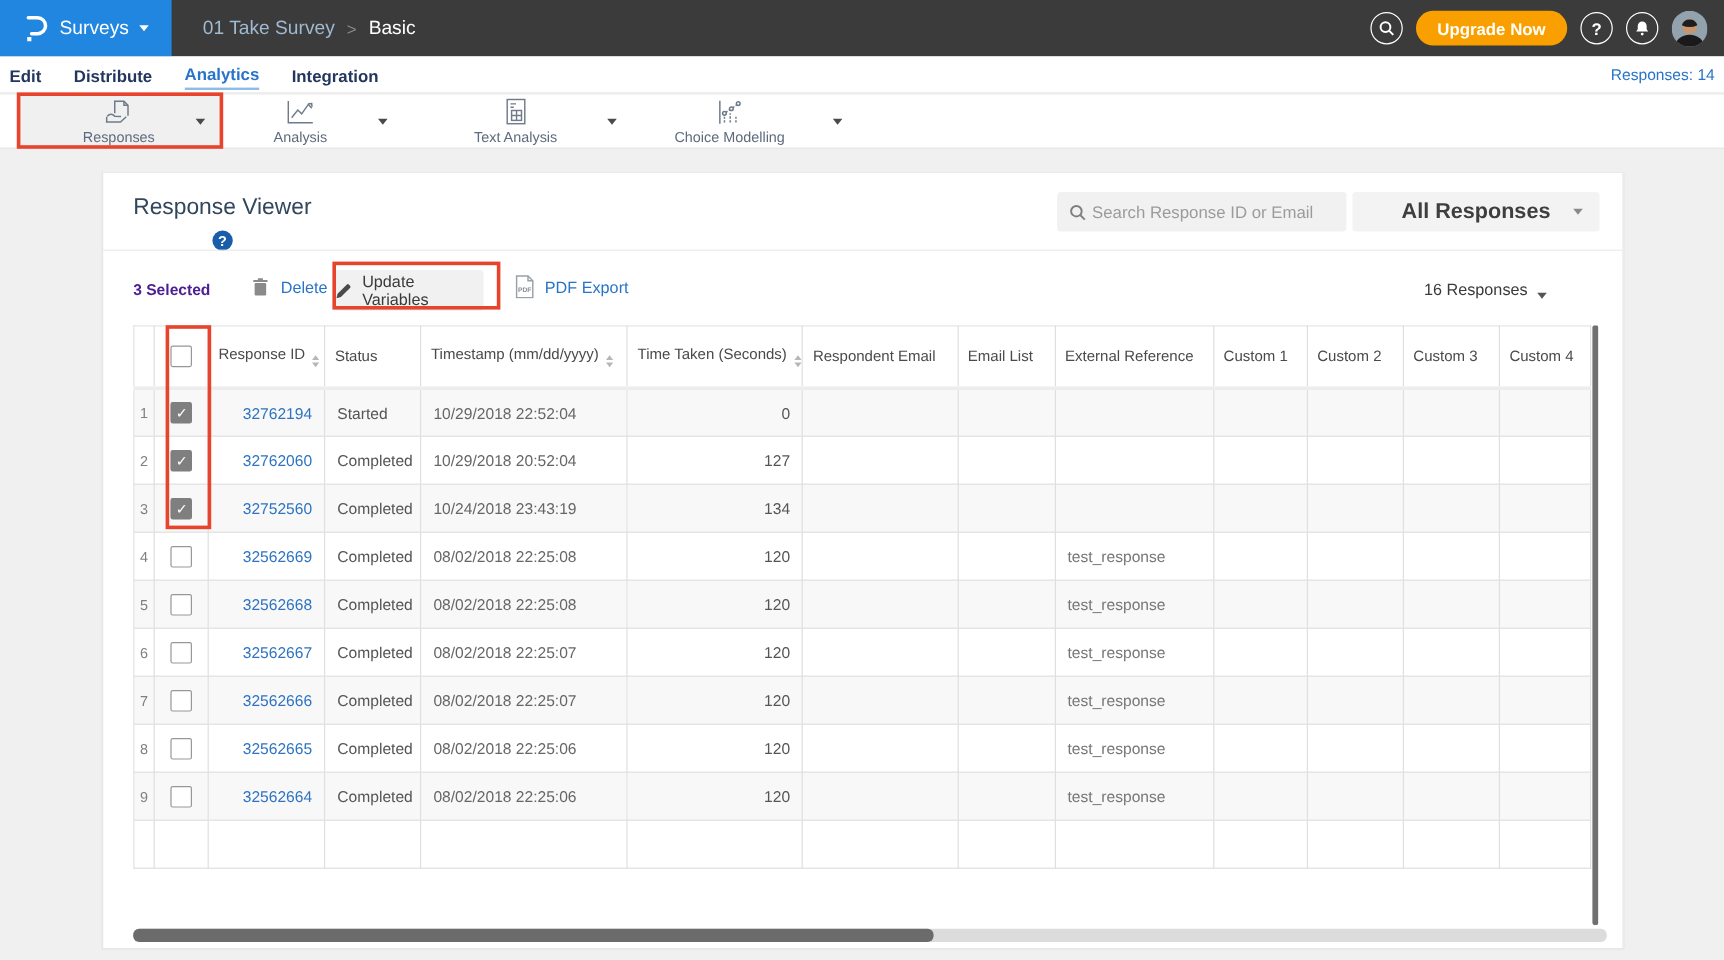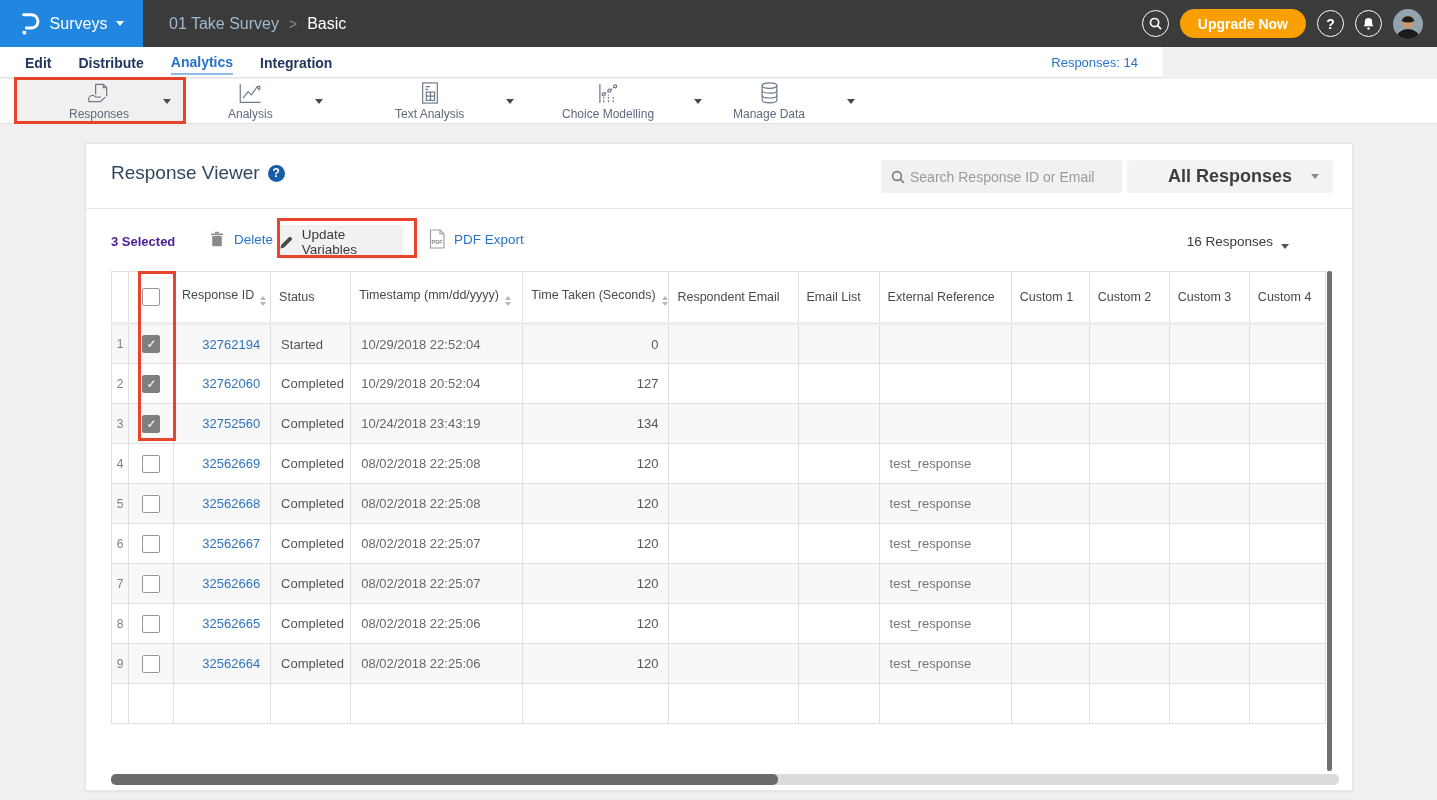--- a/index.html
+++ b/index.html
@@ -21,22 +21,22 @@
   .crumb-current { color:#fff; }
   .top-right { margin-left:auto; display:flex; align-items:center; gap:11px; padding-right:14px; }
   .circle-btn { width:27px; height:27px; border:1.7px solid #fff; border-radius:50%;
     display:flex; align-items:center; justify-content:center; color:#fff; font-weight:bold;
     font-size:14px; }
   .upgrade { height:29px; background:#F9A000; border:none; border-radius:15px; color:#fff;
     font-weight:bold; font-size:14px; padding:0 18px; font-family:"Liberation Sans",sans-serif; }
   .avatar { width:30px; height:30px; border-radius:50%; overflow:hidden; flex:none; }
 
   
-  .nav { position:absolute; left:0; top:47px; width:1163px; height:31px; background:#fff;
-    border-bottom:1px solid #E4E4E4; display:flex; align-items:center; padding:0 25px; gap:27px; }
+  .nav { position:absolute; left:0; top:47px; width:1437px; height:31px; background:#fff;
+    border-bottom:1px solid #E4E4E4; display:flex; align-items:center; padding:0 8px; gap:27px; }
   .nav-item { font-size:14px; font-weight:bold; color:#22365E; padding:5px 0 3px; }
   .nav-item.active { color:#2874C9; border-bottom:2px solid #8CBCE8; }
   .nav-count { margin-left:auto; color:#2874C9; font-size:13px; }
 
   
   .ribbon { position:absolute; left:0; top:79px; width:1437px; height:45px; background:#fff;
     border-bottom:1px solid #E3E3E3; }
   .ribbon-item { position:absolute; top:0; height:44px; display:flex; align-items:center; }
   .ricol { display:flex; flex-direction:column; align-items:center; gap:2px;text-align:center; }
   .ricol .lbl { font-size:12px; color:#5E6A7D; white-space:nowrap; }
@@ -45,21 +45,21 @@
   #ri-responses { left:14px; width:170px; background:#F0F0F0; justify-content:center; }
   #ri-responses .dcaret { position:absolute; right:13px; top:20px; }
   #ri-analysis  { left:228px; } #ri-analysis  .dcaret { margin-left:42px; }
   #ri-text      { left:395px; } #ri-text      .dcaret { margin-left:42px; }
   #ri-choice    { left:562px; } #ri-choice    .dcaret { margin-left:40px; }
   #ri-manage    { left:733px; } #ri-manage    .dcaret { margin-left:42px; }
 
   
   .card { position:absolute; left:85px; top:143px; width:1268px; height:648px; background:#fff;
     border:1px solid #E6E6E6; box-shadow:0 1px 2px rgba(0,0,0,.06); }
-  .card-title-row { position:absolute; left:25px; top:18px; display:flex; align-items:center; gap:8px; }
+  .card-title-row { position:absolute; left:25px; top:18px; display:flex; align-items:center; gap:8px;flex-direction:column; }
   .card-title { font-size:19px; color:#33475C; }
   .help-circle { width:17px; height:17px; border-radius:50%; background:#1A5DA8; color:#fff;
     font-size:12px; font-weight:bold; display:flex; align-items:center; justify-content:center; }
   .search-box { position:absolute; left:795px; top:16px; width:241px; height:33px; background:#F1F1F1;
     border-radius:3px; display:flex; align-items:center; padding:0 10px; gap:5px; }
   .search-box input { border:none; background:transparent; outline:none; font-size:14px; width:190px;
     color:#444; font-family:"Liberation Sans",sans-serif; }
   .search-box input::placeholder { color:#9B9B9B; }
   .filter-dd { position:absolute; left:1041px; top:16px; width:206px; height:33px; background:#F3F3F3;
     border-radius:3px; display:flex; align-items:center; justify-content:center; font-size:18px;
@@ -212,32 +212,20 @@
     <div class="ricol">
       <svg width="25" height="23" viewBox="0 0 26 24" fill="none" stroke="#6F7B8A" stroke-width="1.3">
         <path d="M4 2 v20"></path>
         <path d="M8 21 v-5 M13 21 v-8 M18 21 v-5" stroke-dasharray="2 1.4"></path>
         <circle cx="8" cy="13" r="1.6"></circle>
           <circle cx="14" cy="9" r="1.6"></circle>
           <circle cx="20" cy="4.5" r="1.6"></circle>
         <path d="M9.3 12 l3.3-2 M15.4 8 l3.2-2.4" stroke-dasharray="1.6 1.3"></path>
       </svg>
       <span class="lbl">Choice Modelling</span>
-    </div>
-    <span class="dcaret"></span>
-  </div>
-  <div class="ribbon-item" id="ri-manage">
-    <div class="ricol">
-      <svg width="23" height="24" viewBox="0 0 24 26" fill="none" stroke="#6F7B8A" stroke-width="1.3">
-        <ellipse cx="12" cy="5" rx="8" ry="3"></ellipse>
-        <path d="M4 5 v5.2 c0 1.7 3.6 3 8 3 s8-1.3 8-3 V5"></path>
-        <path d="M4 10.2 v5.2 c0 1.7 3.6 3 8 3 s8-1.3 8-3 v-5.2"></path>
-        <path d="M4 15.4 v5.2 c0 1.7 3.6 3 8 3 s8-1.3 8-3 v-5.2"></path>
-      </svg>
-      <span class="lbl">Manage Data</span>
     </div>
     <span class="dcaret"></span>
   </div>
 </div>
 
 <div class="card">
   <div class="card-title-row">
     <span class="card-title">Response Viewer</span>
     <span class="help-circle">?</span>
   </div>

